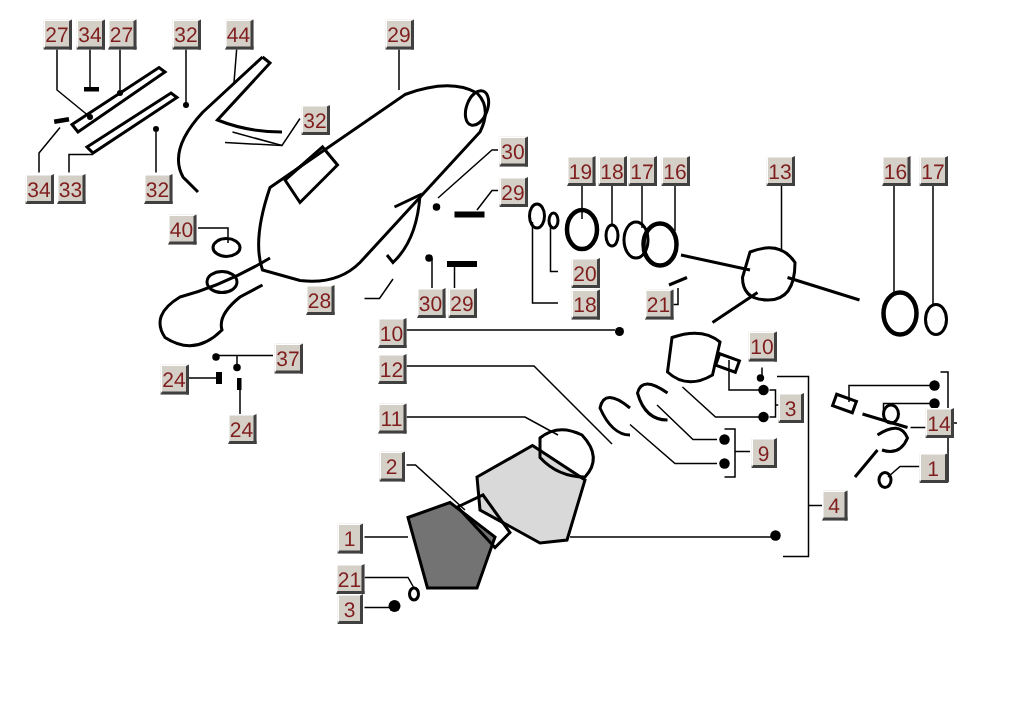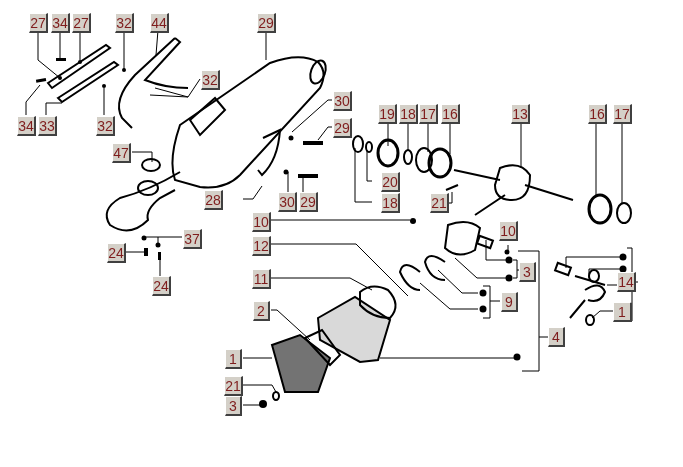--- a/index.html
+++ b/index.html
@@ -167,21 +167,21 @@
 <div class="lbl w2" style="left:96px;top:116px">32</div>
 <div class="lbl w2" style="left:333px;top:91px">30</div>
 <div class="lbl w2" style="left:333px;top:118px">29</div>
 <div class="lbl w2" style="left:378px;top:104px">19</div>
 <div class="lbl w2" style="left:399px;top:104px">18</div>
 <div class="lbl w2" style="left:419px;top:104px">17</div>
 <div class="lbl w2" style="left:441px;top:104px">16</div>
 <div class="lbl w2" style="left:511px;top:104px">13</div>
 <div class="lbl w2" style="left:588px;top:104px">16</div>
 <div class="lbl w2" style="left:613px;top:104px">17</div>
-<div class="lbl w2" style="left:112px;top:143px">47</div>
+<div class="lbl w2" style="left:112px;top:143px">40</div>
 <div class="lbl w2" style="left:381px;top:172px">20</div>
 <div class="lbl w2" style="left:204px;top:190px">28</div>
 <div class="lbl w2" style="left:278px;top:192px">30</div>
 <div class="lbl w2" style="left:299px;top:192px">29</div>
 <div class="lbl w2" style="left:381px;top:193px">18</div>
 <div class="lbl w2" style="left:430px;top:193px">21</div>
 <div class="lbl w2" style="left:252px;top:212px">10</div>
 <div class="lbl w2" style="left:499px;top:221px">10</div>
 <div class="lbl w2" style="left:252px;top:236px">12</div>
 <div class="lbl w2" style="left:183px;top:229px">37</div>

